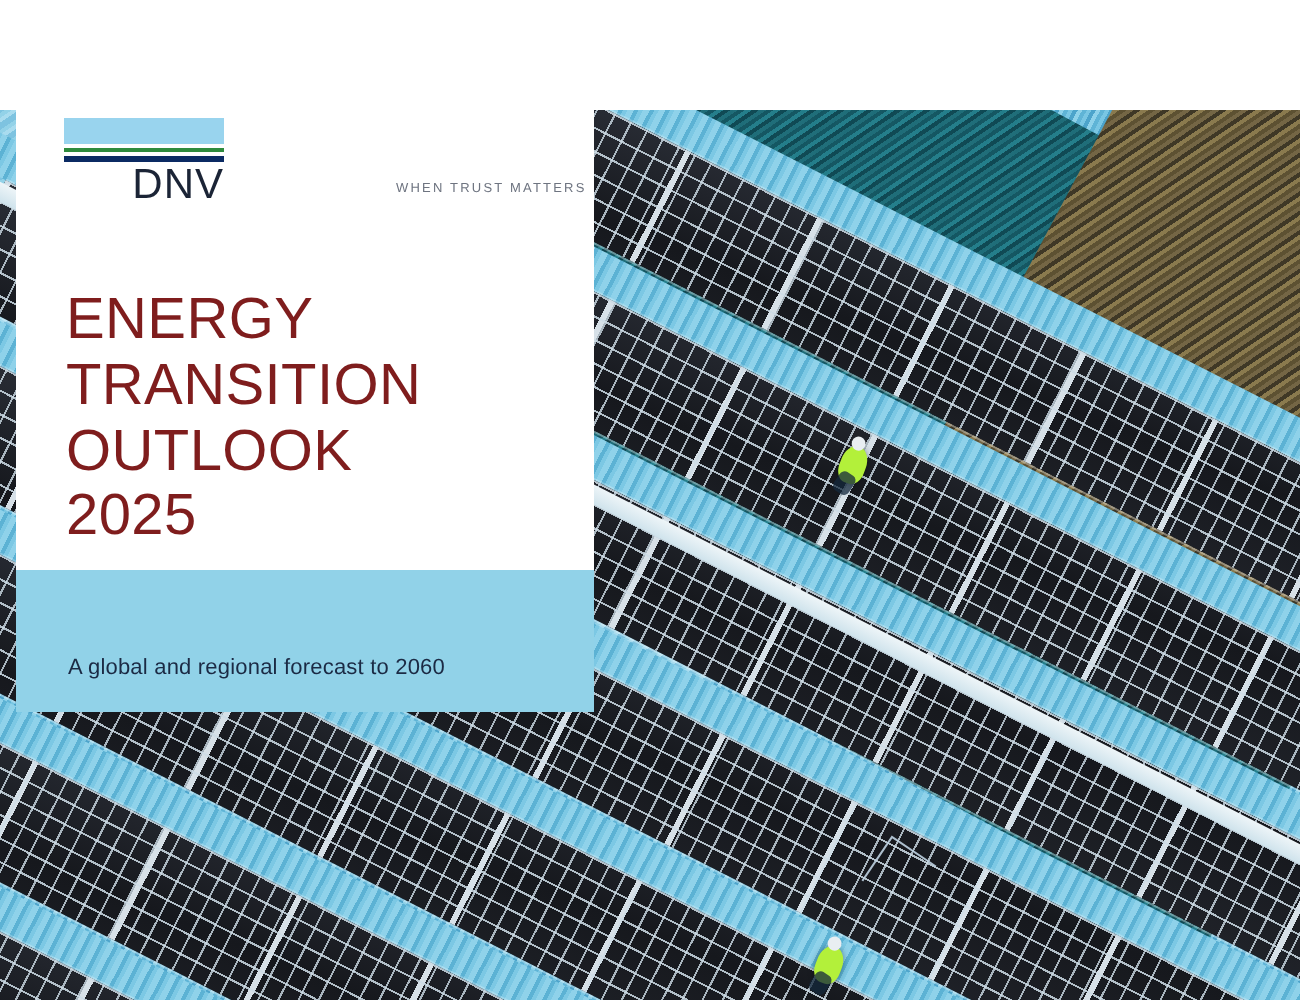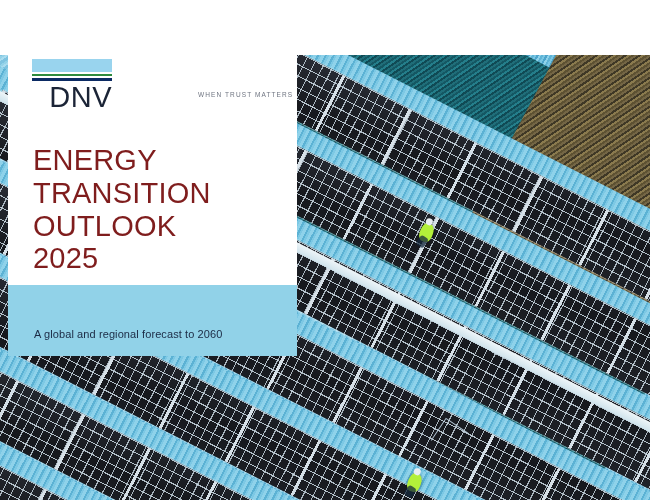--- a/index.html
+++ b/index.html
@@ -216,21 +216,21 @@
     background: #2e8b3d;
     margin-top: 2px;
   }
   .logo-rule-navy {
     width: 80px;
     height: 3px;
     background: #0b2a63;
     margin-top: 2px;
   }
   .logo-word {
-    font-size: 29px;
+    font-size: 21px;
     letter-spacing: 0.5px;
     color: #1b2436;
     text-align: right;
     margin-top: 1px;
     line-height: 1.05;
   }
 
   .tagline {
     position: absolute;
     left: 190px;

